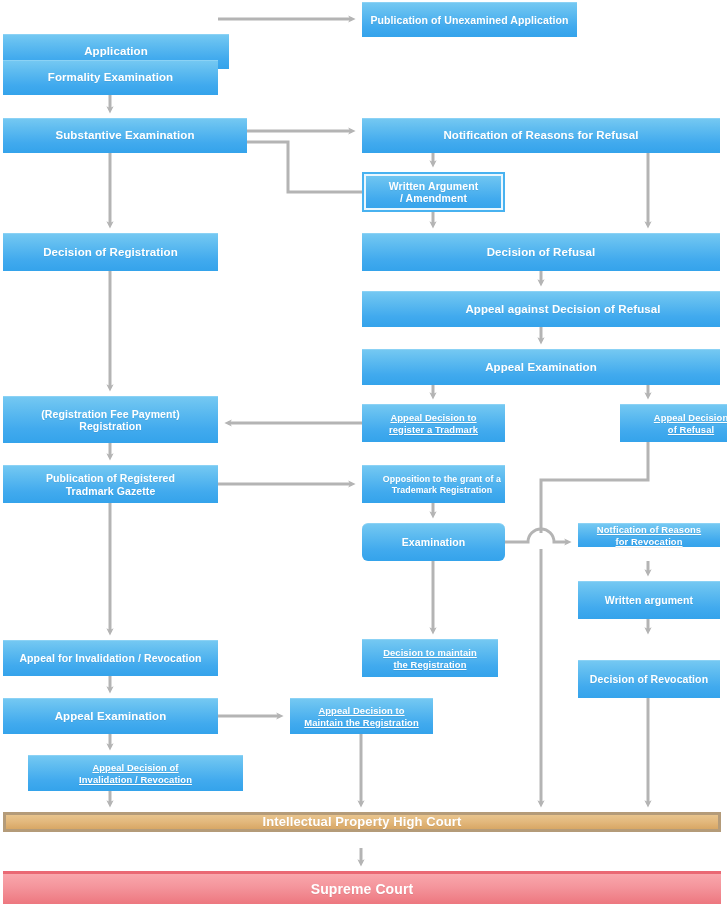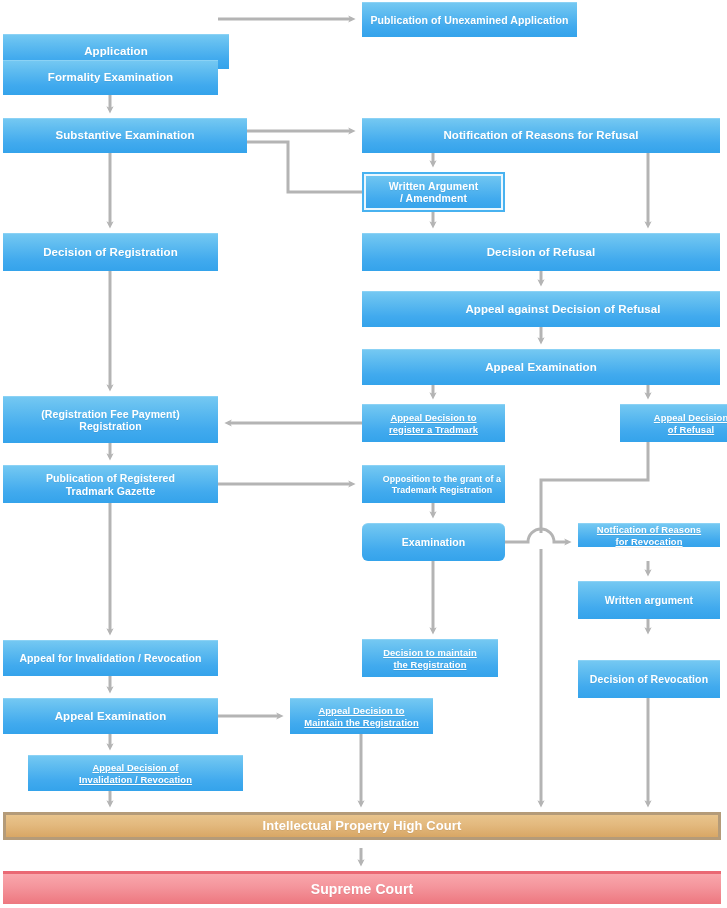--- a/index.html
+++ b/index.html
@@ -215,21 +215,21 @@
         <span class="node-label">Appeal Examination</span>
       </div>
       <div class="node sz-sm " style="left: 290px; top: 698px; width: 143px; height: 36px;">
         <span class="node-label">Appeal Decision to
 Maintain the Registration</span>
       </div>
       <div class="node sz-sm " style="left: 3px; top: 755px; width: 215px; height: 36px; margin-left: 25px;">
         <span class="node-label">Appeal Decision of
 Invalidation / Revocation</span>
       </div>
-      <div class="node sz-big court-high" style="left: 3px; top: 812px; width: 718px; height: 28px;">
+      <div class="node sz-big court-high" style="left: 3px; top: 812px; width: 718px; height: 20px;">
         <span class="node-label">Intellectual Property High Court</span>
       </div>
       <div class="node sz-big court-supreme" style="left: 3px; top: 871px; width: 718px; height: 33px;">
         <span class="node-label">Supreme Court</span>
       </div>
     </div>
 
 </div>
 
 </body></html>

